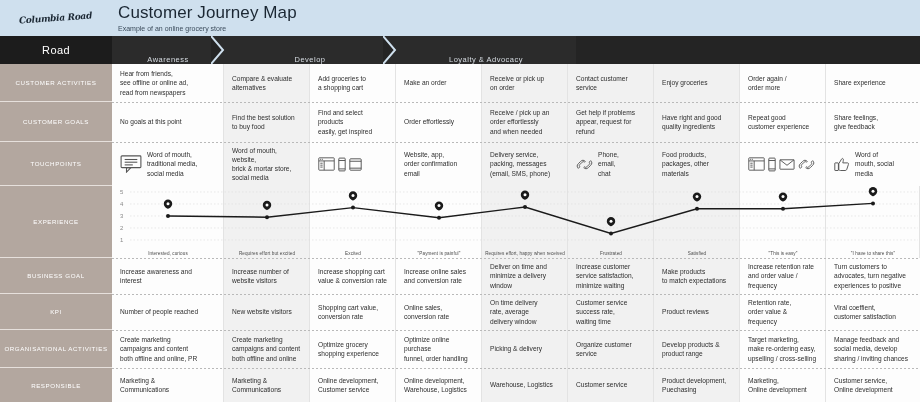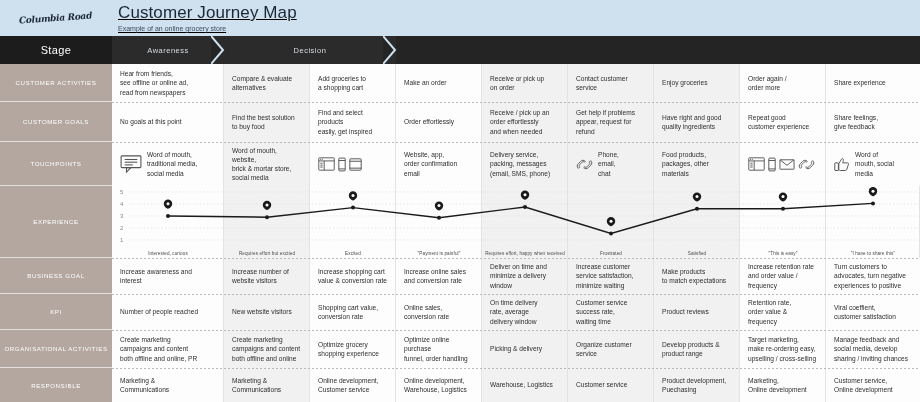--- a/index.html
+++ b/index.html
@@ -19,41 +19,41 @@
     background: #cfe0ee;
   }
   .logo-script {
     font-family: "DejaVu Serif", serif;
     font-style: italic; font-weight: bold;
     font-size: 9px; line-height: 9px;
     color: #1b2733; text-align: center;
     transform: rotate(-4deg);
     letter-spacing: -0.3px;
   }
-  .title-cell { padding-left: 6px; padding-top: 3px; text-decoration: underline; }
+  .title-cell { padding-left: 6px; padding-top: 3px; }
   .title-cell h1 {
     font-size: 17px; font-weight: normal; color: #1b2733;
     letter-spacing: 0.1px; line-height: 20px;
   }
   .title-cell .sub {
     font-size: 7px; color: #3c4c5c; line-height: 9px; margin-top: 1px;
   }
 
   
   .stagebar { display: flex; height: 28px; background: #242424; }
   .stage-label-cell {
     width: 112px; display: flex; align-items: center; justify-content: center;
     background: #1c1c1c;
   }
   .stage-label-cell span {
     color: #ffffff; font-size: 11px; letter-spacing: 0.4px;
   }
   .stages { flex: 1; display: flex; position: relative; }
   .stage {
-    position: relative; display: flex; align-items: center; justify-content: center;
+    position: relative; display: flex; align-items: flex-end; justify-content: center;
     background: #2b2b2b; height: 28px;
   }
   .stage span {
     color: #d8dee4; font-size: 7.5px; letter-spacing: 0.5px;
     position: relative; z-index: 3;
   }
   .chev {
     position: absolute; right: -1px; top: 0; width: 14px; height: 28px;
     z-index: 4; pointer-events: none;
   }
@@ -118,36 +118,39 @@
 Road</div>
     </div>
     <div class="title-cell">
       <h1>Customer Journey Map</h1>
       <div class="sub">Example of an online grocery store</div>
     </div>
   </div>
 
   <div class="stagebar">
     <div class="stage-label-cell">
-      <span>Stage</span>
+      <span>Road</span>
     </div>
     <div class="stages" id="stages">
         <div class="stage" style="width: 112px;">
           <span>Awareness</span>
           <svg class="chev" viewBox="0 0 14 28">
             <path d="M0 0 L14 14 L0 28 Z" fill="#242424"></path>
             <path d="M0 0 L12 14 L0 28" fill="none" stroke="#cfe0ee" stroke-width="2"></path>
           </svg>
         </div>
         <div class="stage" style="width: 172px;">
-          <span>Decision</span>
+          <span>Develop</span>
           <svg class="chev" viewBox="0 0 14 28">
             <path d="M0 0 L14 14 L0 28 Z" fill="#242424"></path>
             <path d="M0 0 L12 14 L0 28" fill="none" stroke="#cfe0ee" stroke-width="2"></path>
           </svg>
+        </div>
+        <div class="stage" style="width: 180px;">
+          <span>Loyalty &amp; Advocacy</span>
         </div>
       </div>
   </div>
 
   <div class="body">
     <div class="sidebar" id="sidebar">
         <div class="side-row" style="height: 38px;">
           <span>CUSTOMER ACTIVITIES</span>
         </div>
         <div class="side-row" style="height: 40px;">

